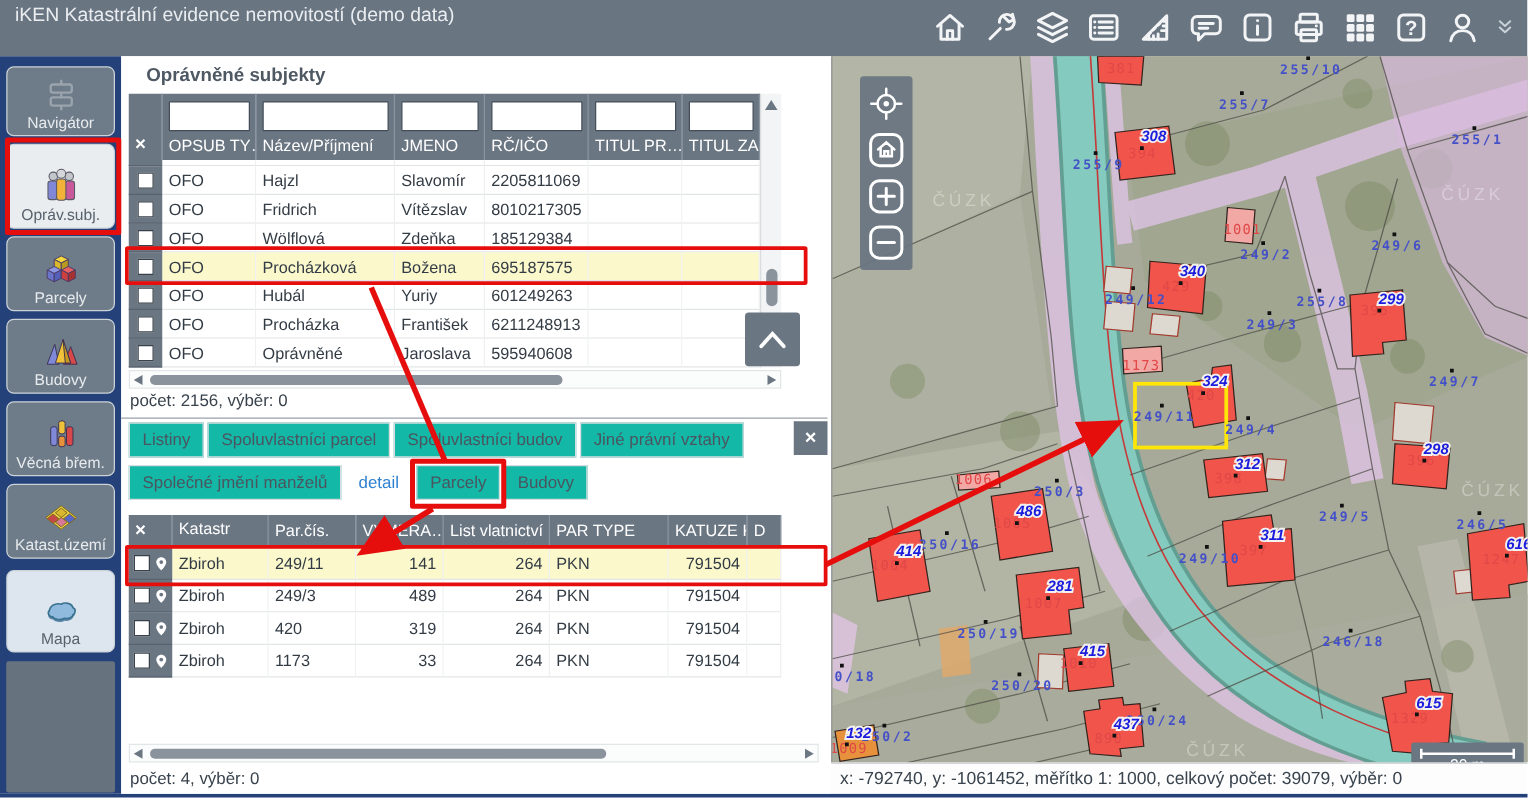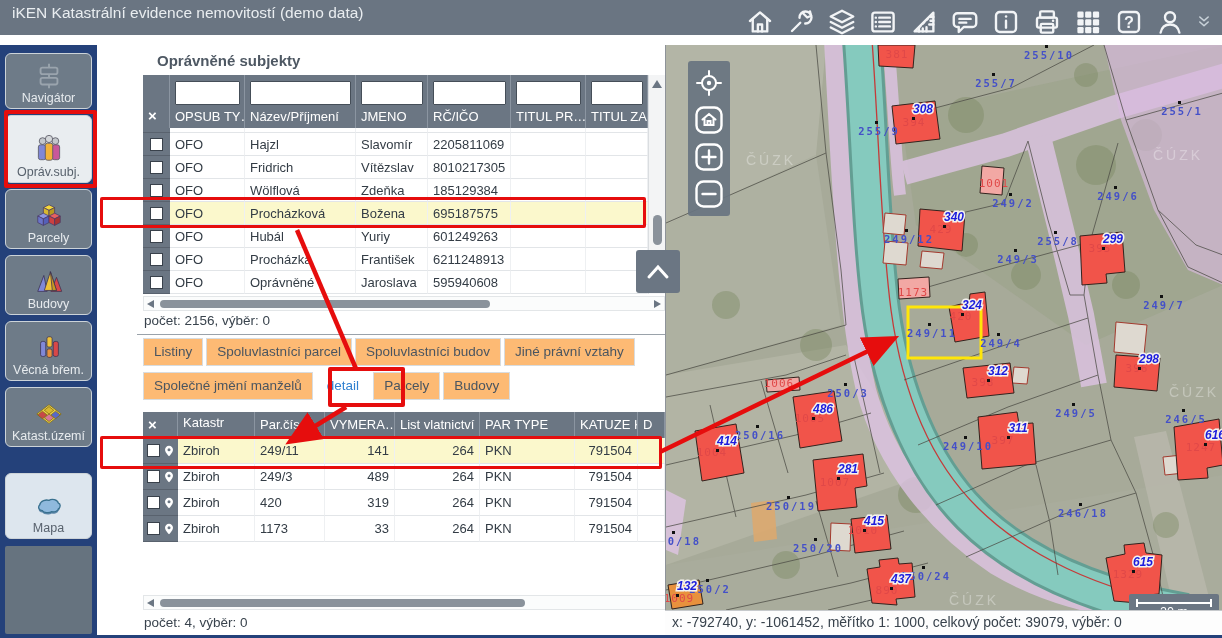--- a/index.html
+++ b/index.html
@@ -1,42 +1,42 @@
 <!DOCTYPE html>
 <html><head>
 <meta charset="utf-8">
 <style>
   * { margin:0; padding:0; box-sizing:border-box; }
   html,body { width:1222px; height:638px; font-family:"Liberation Sans", sans-serif; }
   #app { position:relative; width:1222px; height:638px; background:#fff; overflow:hidden;
          border-bottom:3px solid #24417a; }
 
   
-  .header { position:absolute; left:0; top:0; width:1222px; height:35px; background:#6a7582; color:#e9edf0; }
+  .header { position:absolute; left:0; top:0; width:1222px; height:45px; background:#6a7582; color:#e9edf0; }
   .header .titles { position:absolute; left:12px; top:3px; line-height:19px; font-size:15.5px; }
   .toolbar { position:absolute; right:6px; top:3px; display:flex; align-items:center; gap:4px; }
   .tbi { width:37px; height:38px; display:flex; align-items:center; justify-content:center; cursor:pointer; }
   .tbi svg { stroke:#f2f4f6; fill:none; stroke-width:1.9; stroke-linecap:round; stroke-linejoin:round; }
   .tbi.small { width:24px; }
 
   
   .sidebar { position:absolute; left:0; top:45px; width:97px; height:593px; background:#24417a;
              display:flex; flex-direction:column; padding:5px 4px 4px 4px; }
   .sbtn { background:#6e7b88; border:1.5px solid #ccd3d8; border-radius:6px; margin:3px 1px;
           height:60px; display:flex; flex-direction:column; align-items:center; justify-content:flex-end;
           padding-bottom:2px; cursor:pointer; }
   .sbtn .lab { font-size:12.5px; color:#e7ebee; line-height:15px; }
   .sbtn.active { background:#e9edf0; }
   .sbtn.active .lab { color:#58626d; }
-  .sbtn.map-active { background:#dde6ee; height:66px; margin-top:23px; }
+  .sbtn.map-active { background:#dde6ee; height:66px; margin-top:6px; }
   .sbtn.map-active .lab { color:#58626d; }
   .side-fill { flex:1; background:#66737f; margin:4px 1px 0 1px; border-radius:2px; }
 
   
-  .mid { position:absolute; left:97px; top:45px; width:568px; height:593px; background:#fff;margin-left:40px; }
+  .mid { position:absolute; left:97px; top:45px; width:568px; height:593px; background:#fff; }
   .pane-title { position:absolute; left:20px; top:7px; font-size:15px; font-weight:bold; color:#4e5863; }
   .tgrid { position:absolute; display:grid; background:#fff; }
   #subjGrid { left:6px; top:30px; width:505px; }
   #parcGrid { left:6px; top:367px; width:522px; }
   .th { background:#6b7683; color:#fff; font-size:13px; display:flex; flex-direction:column;
         justify-content:flex-end; padding:3px 4px 4px 5px; border-right:1px solid #8b95a1; overflow:hidden; white-space:nowrap; }
   .th .flt { height:24px; margin:1px 1px 4px 0; background:#fff; border:1px solid #454e58; border-radius:1px; width:100%; font-size:12px; padding:0 3px; }
   .th .xmark { font-size:15px; font-weight:bold; }
   .td { font-size:13px; color:#333c45; background:#fff; border-bottom:1px solid #e2e5e8; border-right:1px solid #eef0f2;
         display:flex; align-items:center; padding:0 5px; overflow:hidden; white-space:nowrap; }
@@ -61,21 +61,21 @@
   .tri-l { position:absolute; left:3px; top:3px; width:0; height:0; border-top:4.5px solid transparent; border-bottom:4.5px solid transparent; border-right:7px solid #6b7683; }
   .tri-r { position:absolute; right:3px; top:3px; width:0; height:0; border-top:4.5px solid transparent; border-bottom:4.5px solid transparent; border-left:7px solid #6b7683; }
   .hthumb { position:absolute; top:3px; height:8px; border-radius:4px; background:#8a929b; }
   .statusline { position:absolute; left:3px; font-size:13.5px; color:#39434d; padding-left:4px; }
   .splitter { position:absolute; left:0px; top:289px; width:565px; height:1px; background:#9aa2aa; }
 
   
   .tabrow { position:absolute; left:6px; display:flex; gap:3px; }
   .tr1 { top:293px; }
   .tr2 { top:327px; }
-  .tab { background:#fdba74; border:1px solid #d8dcdf; color:#4a5560; font-size:13.5px; padding:5px 10px 6px 10px; white-space:nowrap; cursor:pointer; }
+  .tab { background:#14b8a6; border:1px solid #d8dcdf; color:#4a5560; font-size:13.5px; padding:5px 10px 6px 10px; white-space:nowrap; cursor:pointer; }
   .tab.lnk { background:transparent; border-color:transparent; color:#2f80d0; }
   .closex { position:absolute; left:538px; top:292px; width:27px; height:27px; background:#6b7683; color:#fff;
             font-size:16px; font-weight:bold; display:flex; align-items:center; justify-content:center; cursor:pointer; }
 
   
   .map { position:absolute; left:665px; top:45px; width:557px; height:565px; border-left:1px solid #8e9399; background:#a7aa99; }
   .map svg.mapcanvas { position:absolute; left:0; top:0; }
   .map-controls { position:absolute; left:22px; top:16px; width:42px; background:rgba(104,116,128,.92); border-radius:3px;
                   padding:7px 0 7px 0; display:flex; flex-direction:column; align-items:center; gap:7px; }
   .mcb { width:30px; height:30px; display:flex; align-items:center; justify-content:center; cursor:pointer; }

